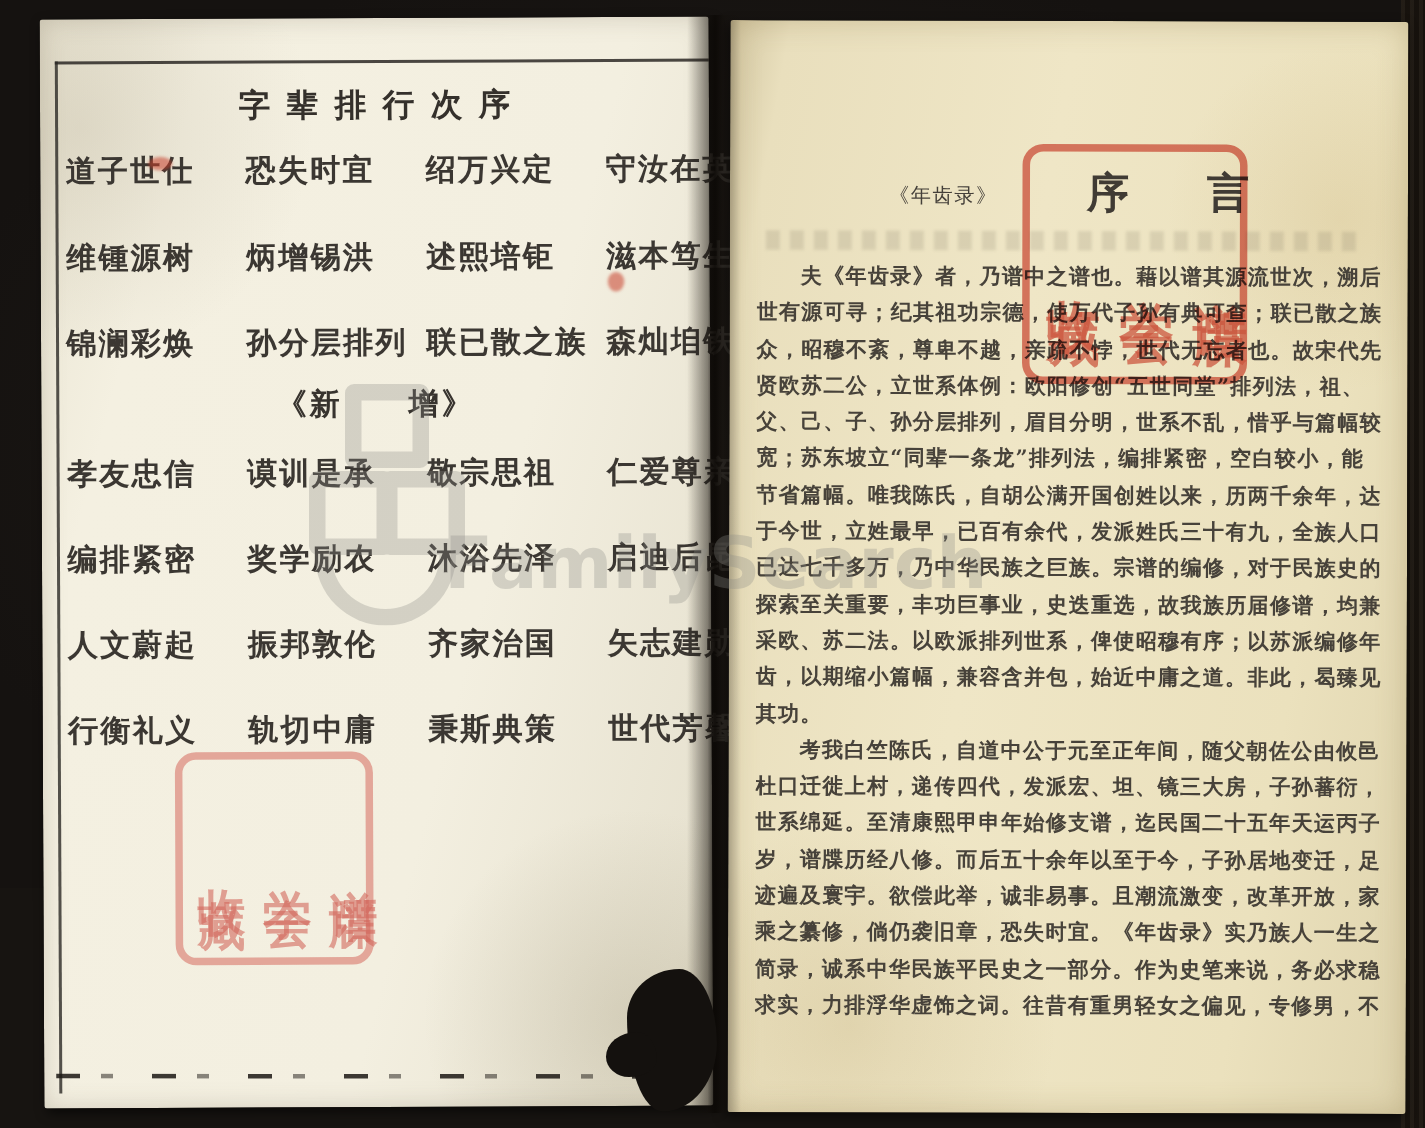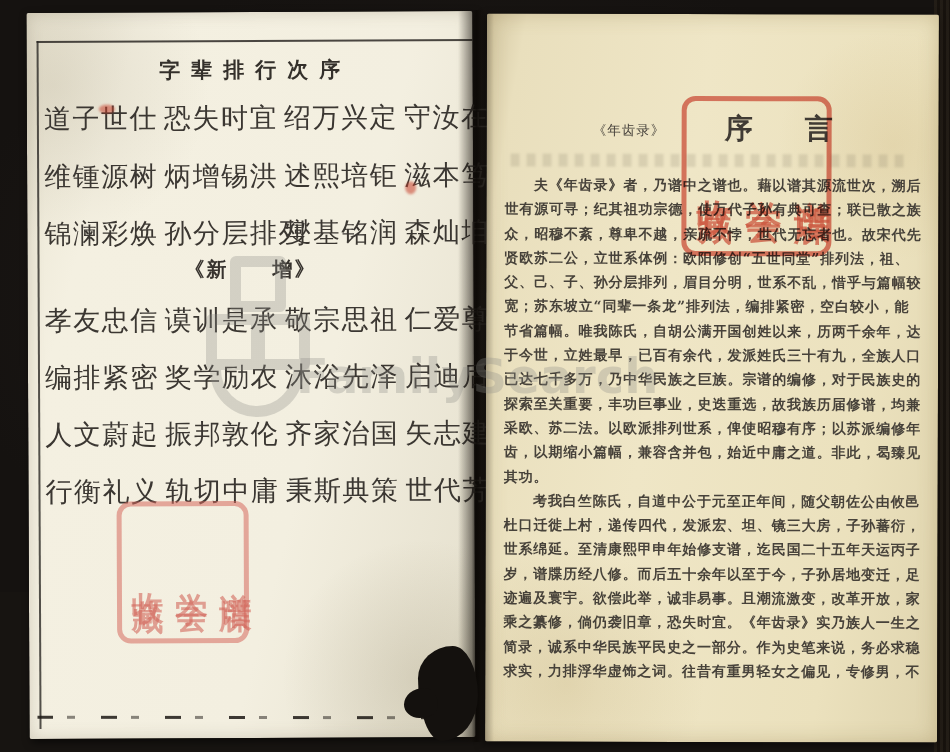--- a/index.html
+++ b/index.html
@@ -26,21 +26,21 @@
   }
   .frame-top{position:absolute;left:10px;top:28px;width:436px;height:2px;background:#2b2824;opacity:.85;}
   .frame-left{position:absolute;left:10px;top:28px;width:2px;height:688px;background:#2b2824;opacity:.8;}
   .frame-bottom{position:absolute;left:8px;top:704px;width:432px;height:3px;transform:rotate(.3deg);
     background:repeating-linear-gradient(90deg,rgba(28,24,20,.85) 0 16px,rgba(28,24,20,0) 16px 30px,rgba(28,24,20,.5) 30px 38px,rgba(28,24,20,0) 38px 64px);}
   .gen-title{position:absolute;left:0;top:44px;width:446px;text-align:center;
     font-size:21px;font-weight:bold;letter-spacing:11px;color:#34302b;text-indent:11px;}
   .poem-row{position:absolute;left:0;width:446px;display:grid;
     grid-template-columns:repeat(4,94px);column-gap:26px;padding-left:17px;
     overflow:hidden;white-space:nowrap;}
-  .poem-cell{font-size:27px;font-weight:normal;color:#3b3732;letter-spacing:1.5px;white-space:nowrap;}
+  .poem-cell{font-size:20px;font-weight:bold;color:#3b3732;letter-spacing:1.5px;white-space:nowrap;}
   .r1{top:88px}.r2{top:146px}.r3{top:203px}
   .section-header{position:absolute;left:0;top:244px;width:446px;text-align:center;
     font-size:20px;font-weight:bold;color:#37332e;letter-spacing:2px;}
   .r4{top:290px}.r5{top:347px}.r6{top:404px}.r7{top:461px}
   
   .seal{border:5px solid rgba(213,106,95,.55);border-radius:14px;
     display:flex;flex-direction:row-reverse;justify-content:space-around;align-items:center;
     padding:6px 4px;box-sizing:border-box;}
   .seal-col{writing-mode:vertical-rl;text-orientation:upright;
     font-weight:bold;color:rgba(210,104,92,.6);letter-spacing:6px;
@@ -111,21 +111,21 @@
     </div>
     <div class="poem-row r2">
       <span class="poem-cell">维锺源树</span>
       <span class="poem-cell">炳增锡洪</span>
       <span class="poem-cell">述熙培钜</span>
       <span class="poem-cell">滋本笃生</span>
     </div>
     <div class="poem-row r3">
       <span class="poem-cell">锦澜彩焕</span>
       <span class="poem-cell">孙分层排列</span>
-      <span class="poem-cell">燮基铭润</span>
+      <span class="poem-cell">联已散之族</span>
       <span class="poem-cell">森灿垍铁</span>
     </div>
 
     <div class="section-header">《新　　增》</div>
 
     <div class="poem-row r4">
       <span class="poem-cell">孝友忠信</span>
       <span class="poem-cell">谟训是承</span>
       <span class="poem-cell">敬宗思祖</span>
       <span class="poem-cell">仁爱尊亲</span>

